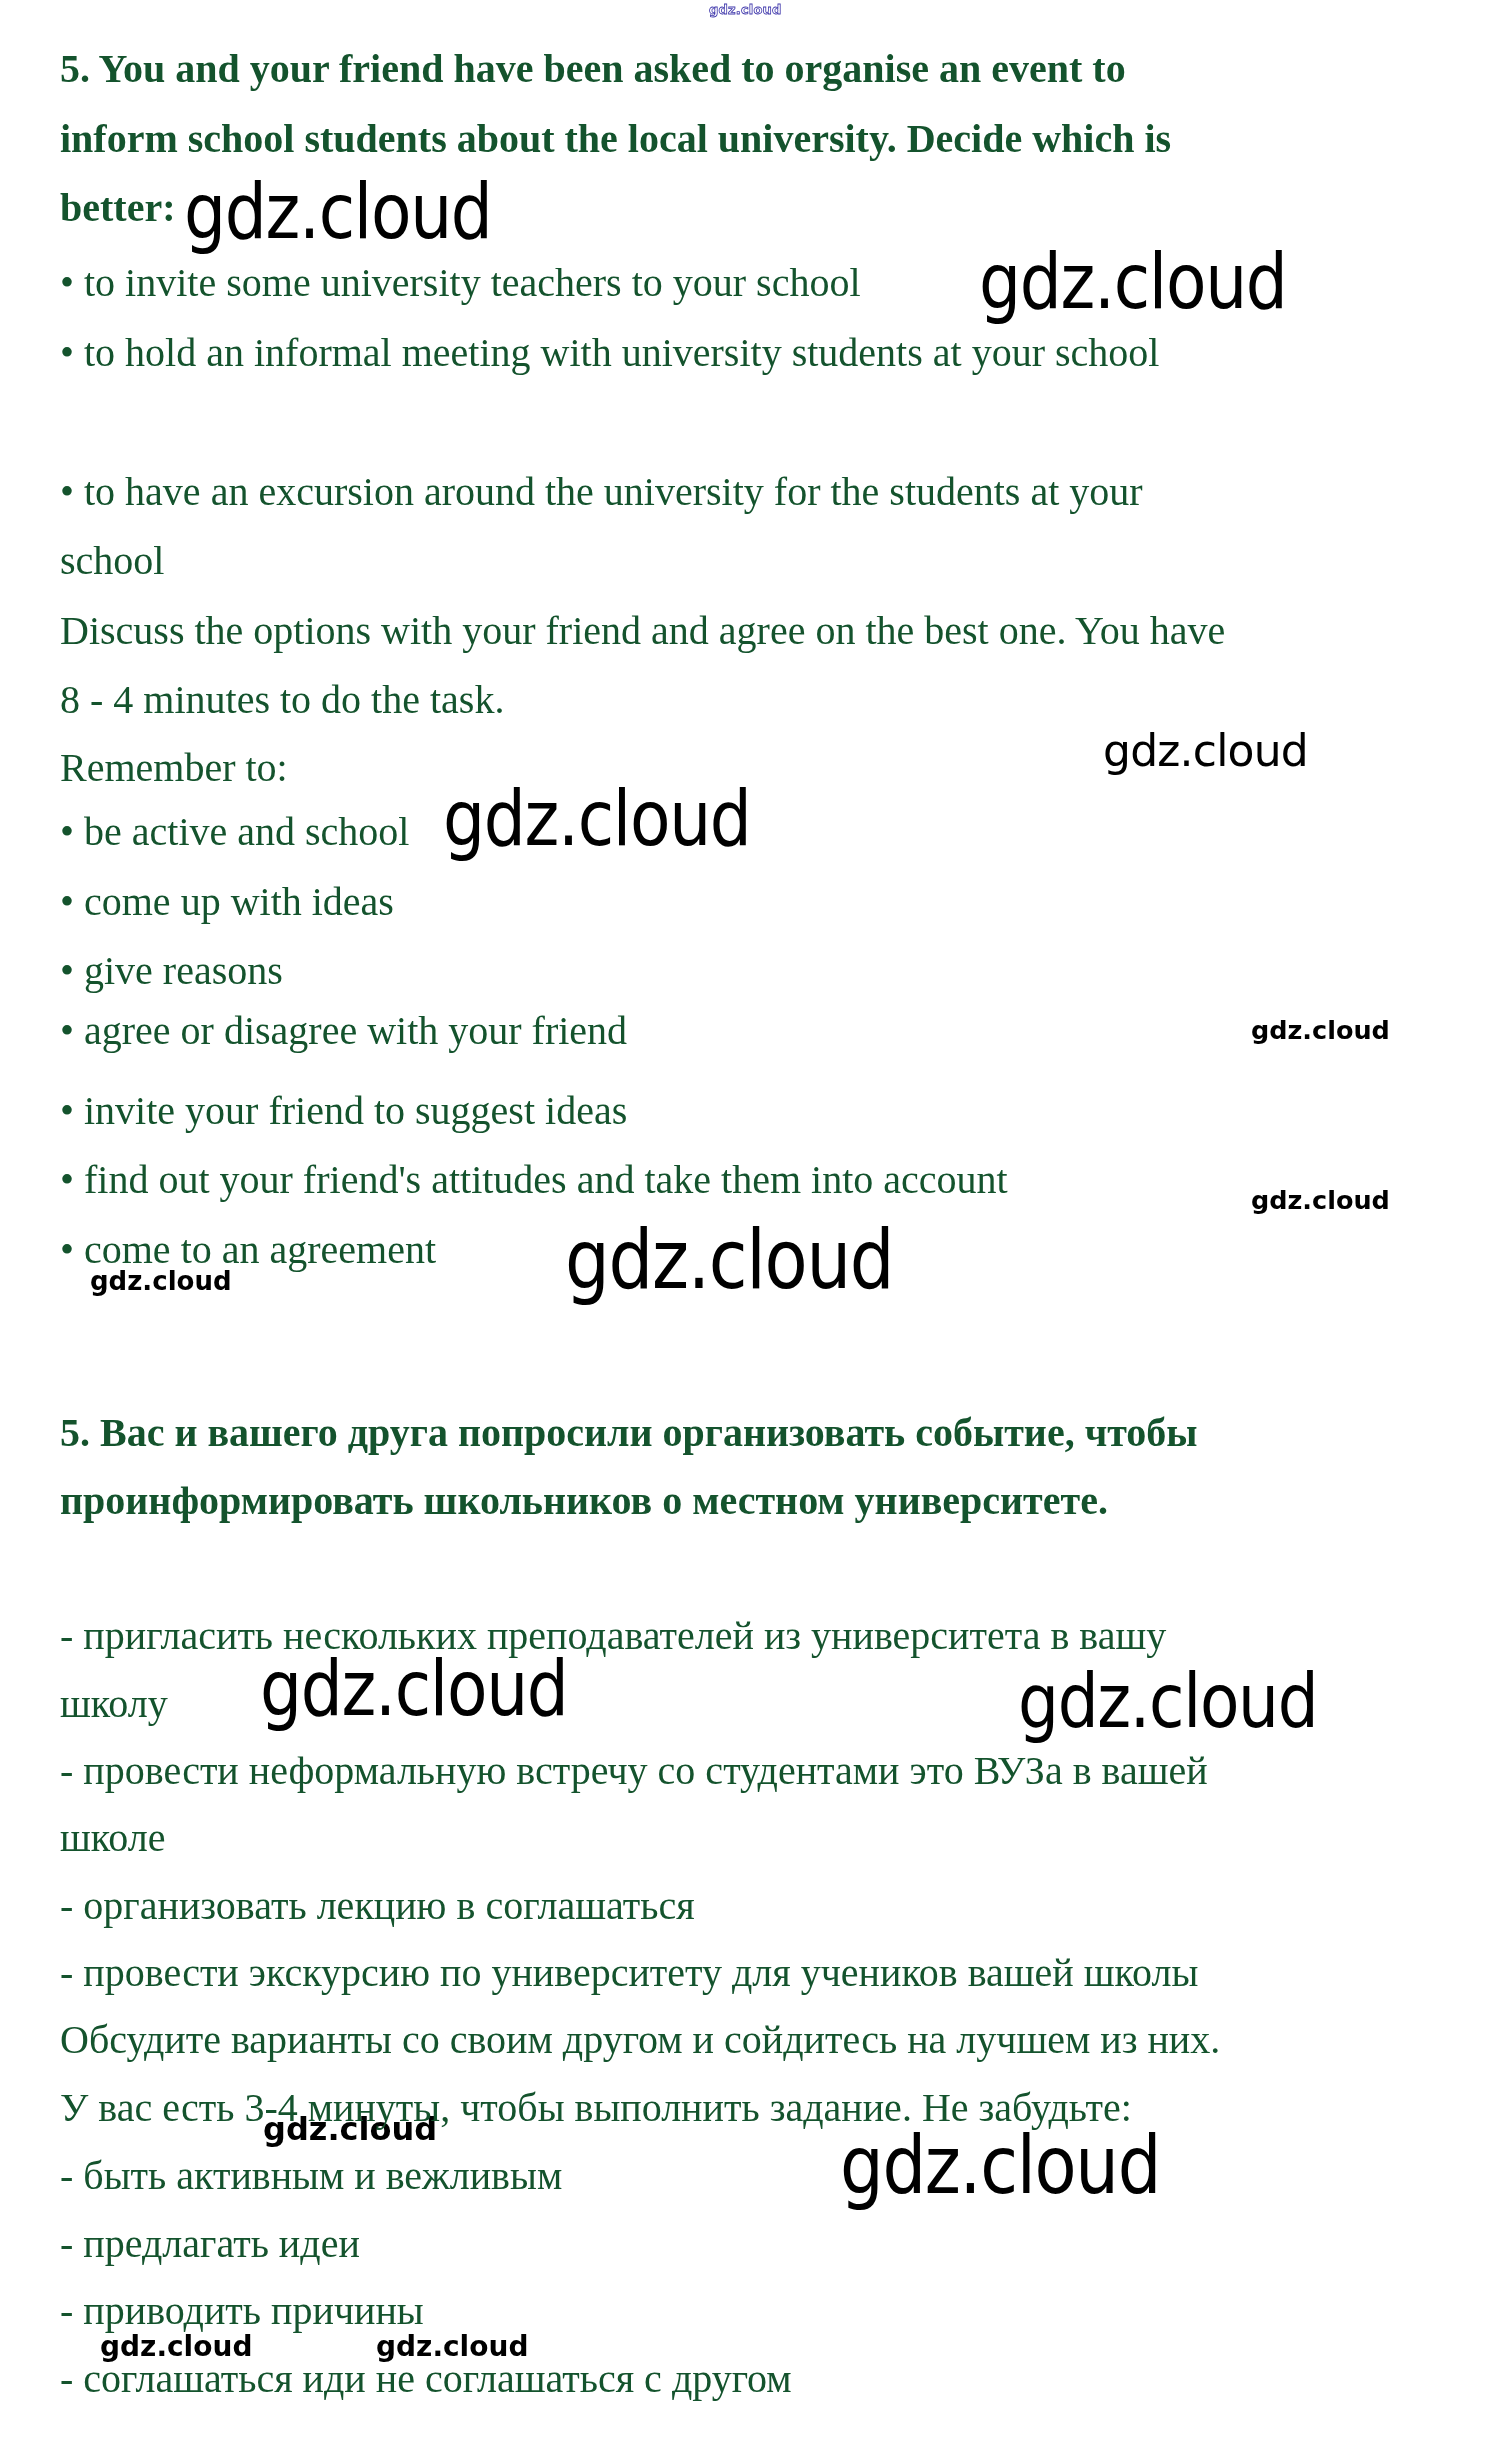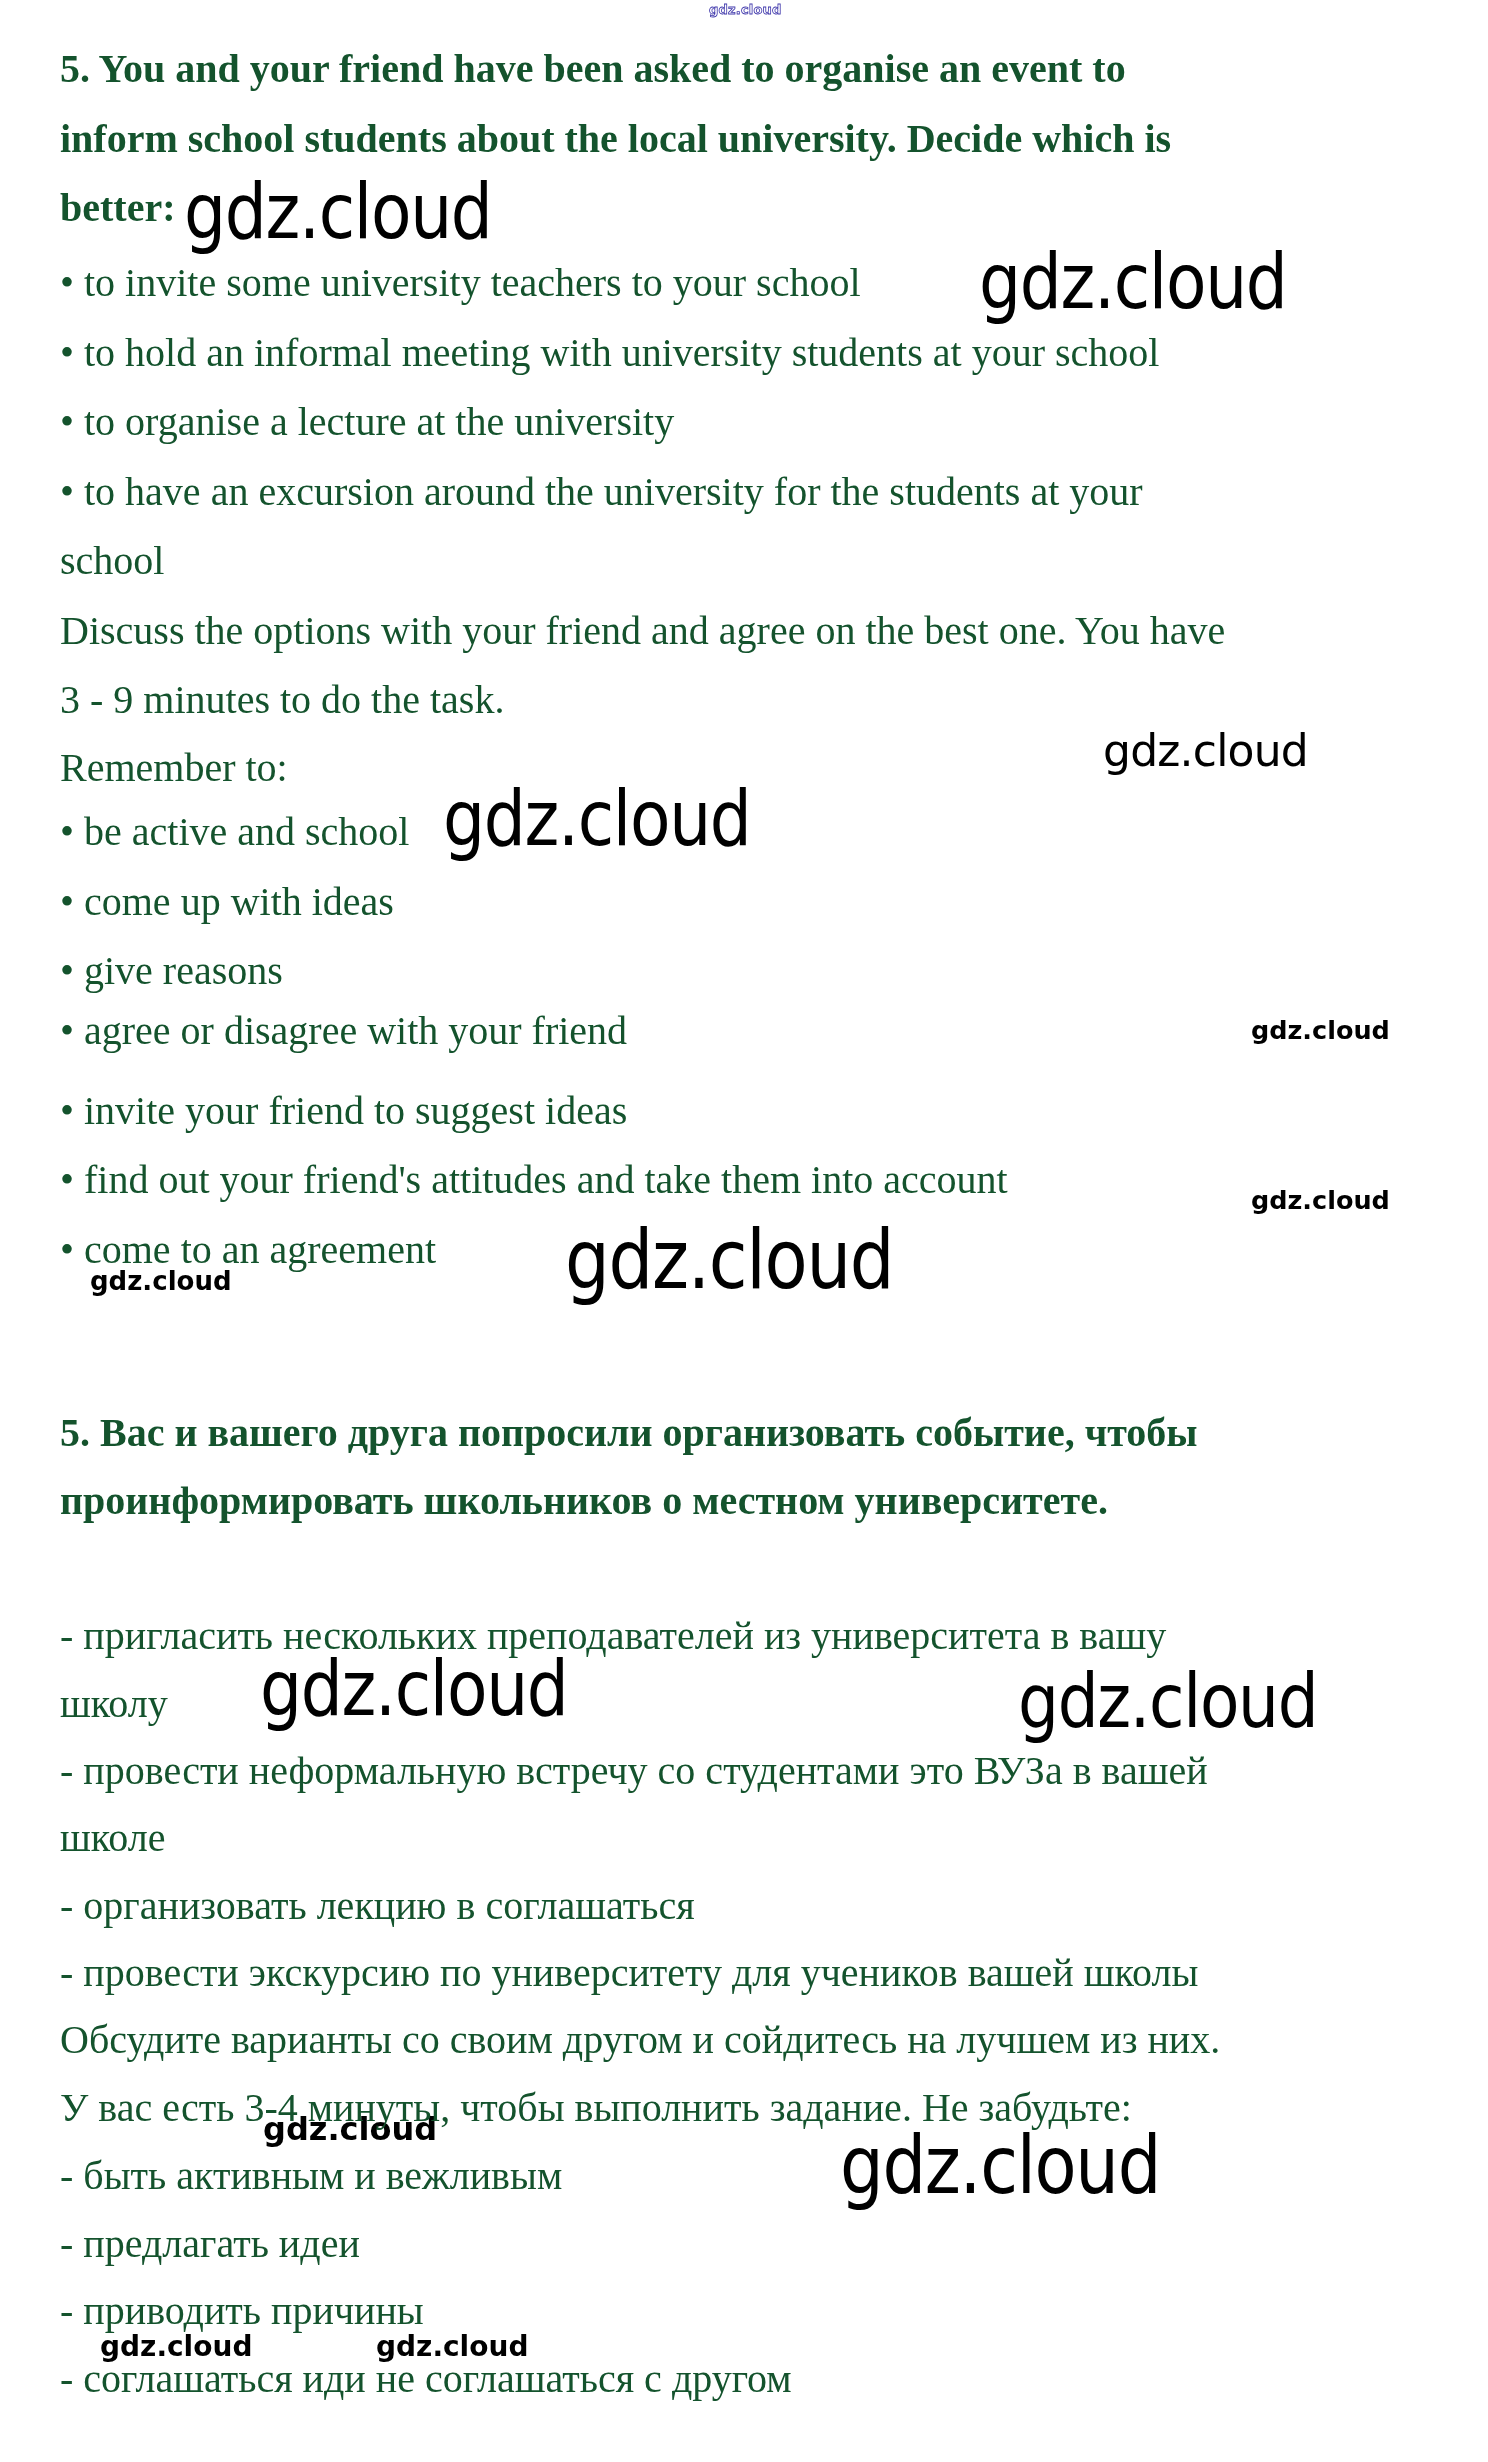--- a/index.html
+++ b/index.html
@@ -64,25 +64,24 @@
   <div class="wm" id="wm-uvas">gdz.cloud</div>
   <div class="wm big" id="wm-byt">gdz.cloud</div>
   <div class="wm" id="wm-bottom-1">gdz.cloud</div>
   <div class="wm" id="wm-bottom-2">gdz.cloud</div>
 
   <div class="ln b" style="top:46px">5. You and your friend have been asked to organise an event to</div>
   <div class="ln b" style="top:116px">inform school students about the local university. Decide which is</div>
   <div class="ln b" style="top:185px">better:</div>
   <div class="ln" style="top:260px">• to invite some university teachers to your school</div>
   <div class="ln" style="top:330px">• to hold an informal meeting with university students at your school</div>
-  <div class="ln" style="top:399px">• to organise a lecture at the university</div>
   <div class="ln" style="top:469px">• to have an excursion around the university for the students at your</div>
   <div class="ln" style="top:538px">school</div>
   <div class="ln" style="top:608px">Discuss the options with your friend and agree on the best one. You have</div>
-  <div class="ln" style="top:677px">3 - 9 minutes to do the task.</div>
+  <div class="ln" style="top:677px">8 - 4 minutes to do the task.</div>
   <div class="ln" style="top:745px">Remember to:</div>
   <div class="ln" style="top:809px">• be active and school</div>
   <div class="ln" style="top:879px">• come up with ideas</div>
   <div class="ln" style="top:948px">• give reasons</div>
   <div class="ln" style="top:1008px">• agree or disagree with your friend</div>
   <div class="ln" style="top:1088px">• invite your friend to suggest ideas</div>
   <div class="ln" style="top:1157px">• find out your friend's attitudes and take them into account</div>
   <div class="ln" style="top:1227px">• come to an agreement</div>
 
   <div class="ln b" style="top:1410px">5. Вас и вашего друга попросили организовать событие, чтобы</div>

